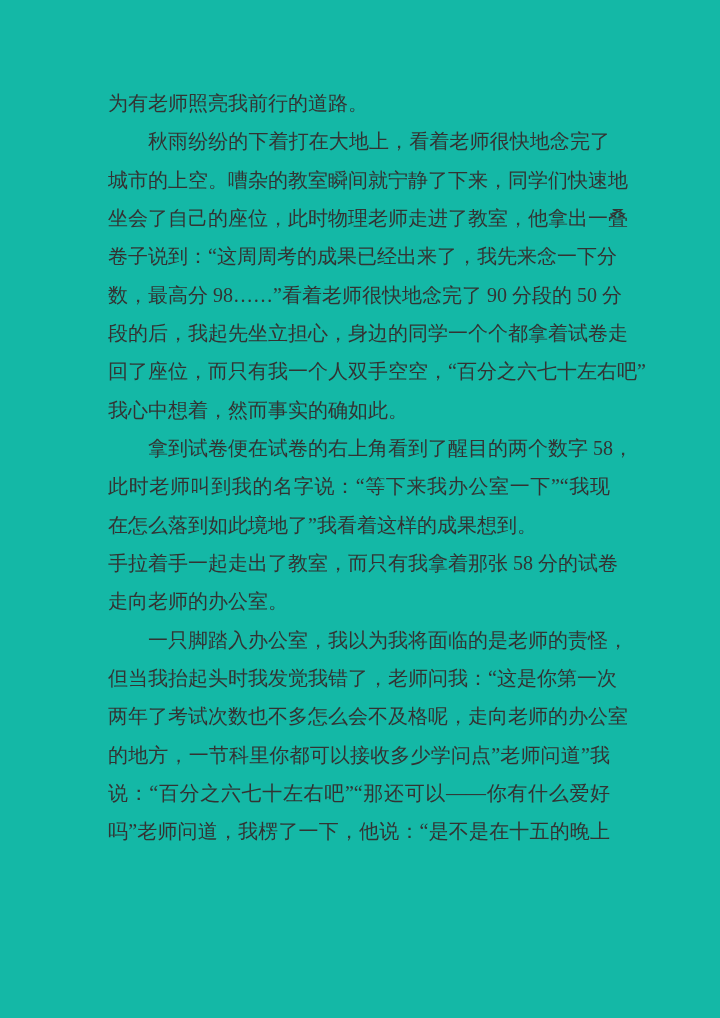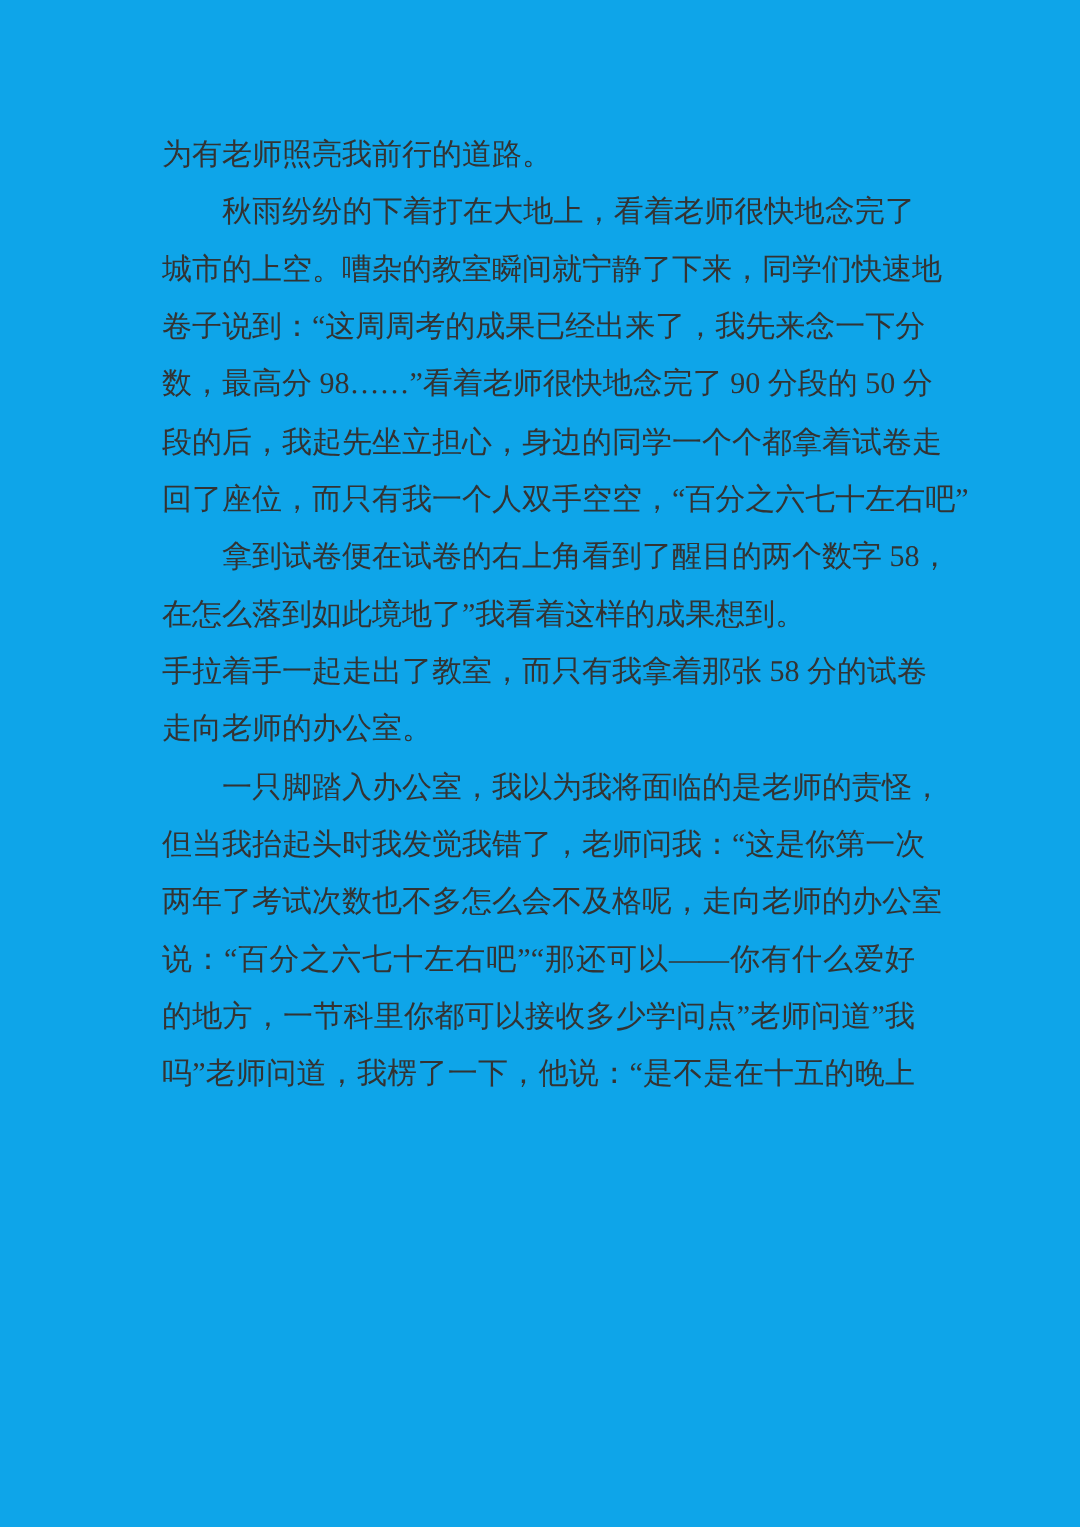--- a/index.html
+++ b/index.html
@@ -4,21 +4,21 @@
 <style>
   html, body {
     margin: 0;
     padding: 0;
     background: #ffffff;
   }
   .page {
     position: relative;
     width: 720px;
     height: 1018px;
-    background: #0ea5e9;
+    background: #14b8a6;
     overflow: hidden;
   }
   .text-block {
     position: absolute;
     left: 108px;
     top: 84px;
     width: 502px;
     font-family: "Liberation Serif", "DejaVu Serif", serif;
     font-size: 20px;
     color: #333333;
@@ -41,32 +41,35 @@
 </head>
 <body>
 
 <div class="page">
   <div class="text-block">
 
     <div class="line para-end">为有老师照亮我前行的道路。</div>
 
     <div class="line indent">秋雨纷纷的下着打在大地上，看着老师很快地念完了</div>
     <div class="line">城市的上空。嘈杂的教室瞬间就宁静了下来，同学们快速地</div>
+    <div class="line">坐会了自己的座位，此时物理老师走进了教室，他拿出一叠</div>
     <div class="line">卷子说到：“这周周考的成果已经出来了，我先来念一下分</div>
     <div class="line">数，最高分 98……”看着老师很快地念完了 90 分段的 50 分</div>
     <div class="line">段的后，我起先坐立担心，身边的同学一个个都拿着试卷走</div>
     <div class="line">回了座位，而只有我一个人双手空空，“百分之六七十左右吧”</div>
+    <div class="line para-end">我心中想着，然而事实的确如此。</div>
 
     <div class="line indent">拿到试卷便在试卷的右上角看到了醒目的两个数字 58，</div>
+    <div class="line">此时老师叫到我的名字说：“等下来我办公室一下”“我现</div>
     <div class="line para-end">在怎么落到如此境地了”我看着这样的成果想到。</div>
 
     <div class="line">手拉着手一起走出了教室，而只有我拿着那张 58 分的试卷</div>
     <div class="line para-end">走向老师的办公室。</div>
 
     <div class="line indent">一只脚踏入办公室，我以为我将面临的是老师的责怪，</div>
     <div class="line">但当我抬起头时我发觉我错了，老师问我：“这是你第一次</div>
     <div class="line">两年了考试次数也不多怎么会不及格呢，走向老师的办公室</div>
+    <div class="line">的地方，一节科里你都可以接收多少学问点”老师问道”我</div>
     <div class="line">说：“百分之六七十左右吧”“那还可以——你有什么爱好</div>
-    <div class="line">的地方，一节科里你都可以接收多少学问点”老师问道”我</div>
     <div class="line">吗”老师问道，我楞了一下，他说：“是不是在十五的晚上</div>
 
   </div>
 </div>
 
 </body></html>

